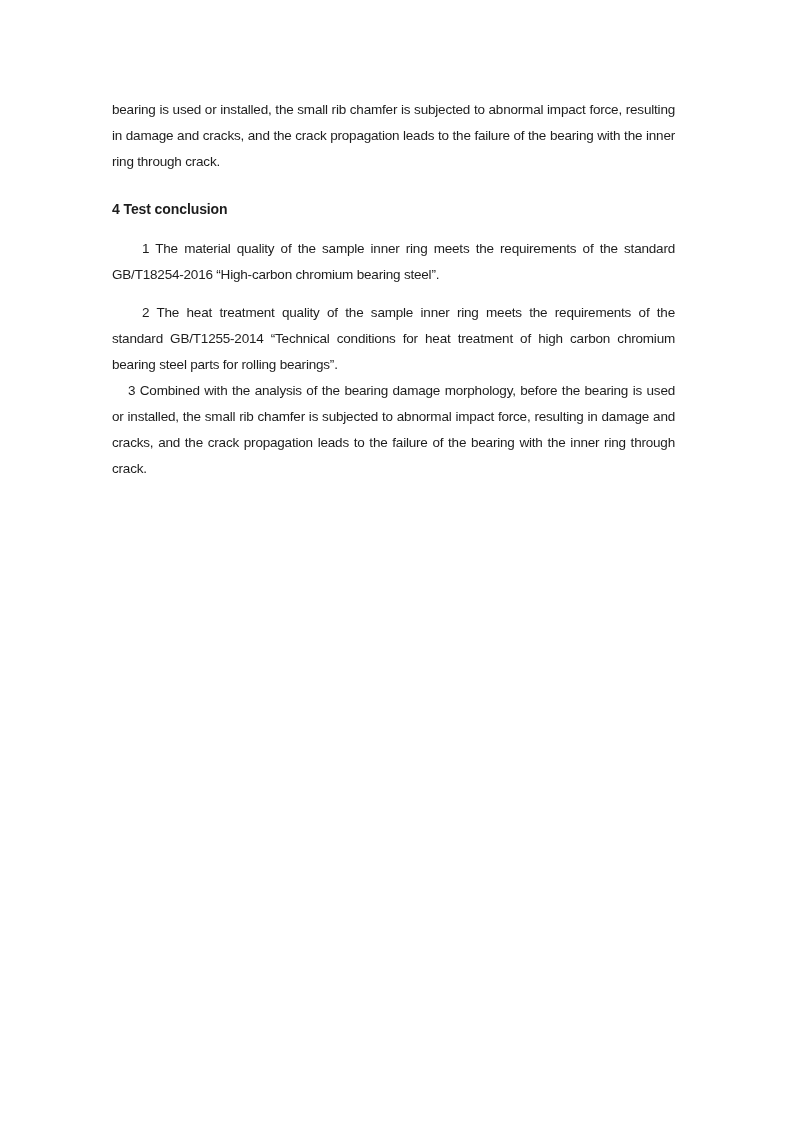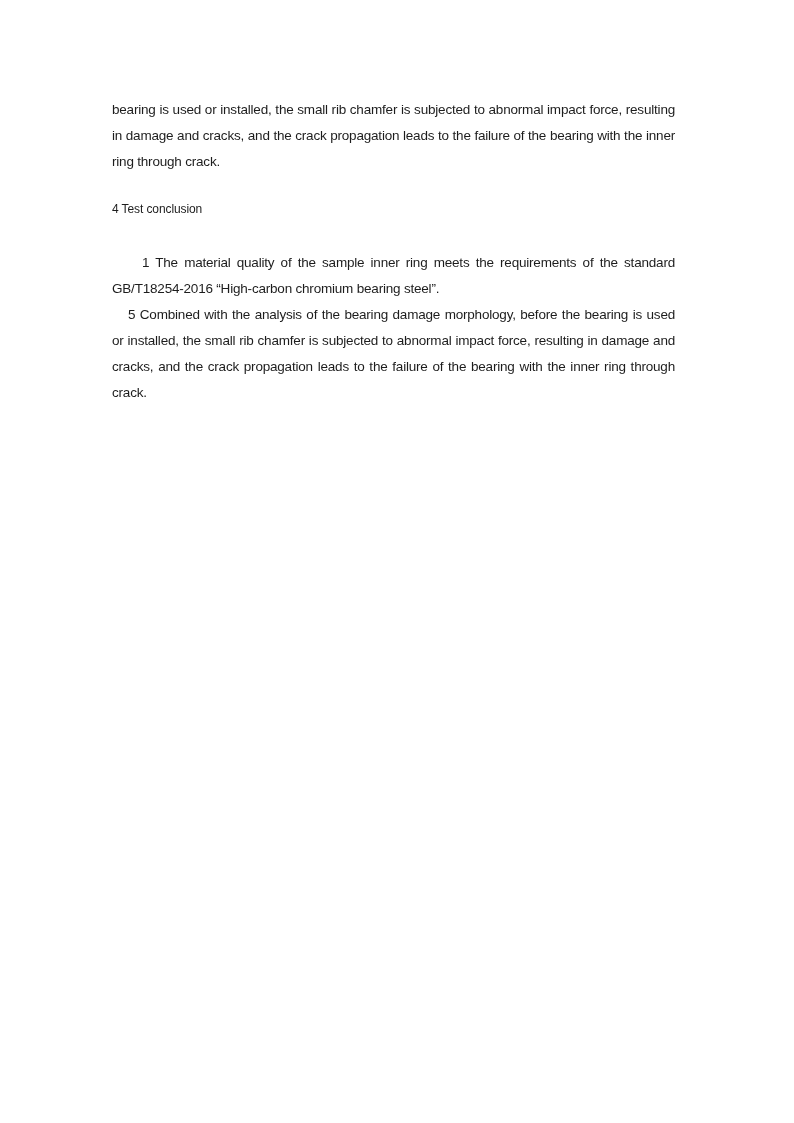--- a/index.html
+++ b/index.html
@@ -20,34 +20,35 @@
     line-height: 26px;
     color: #1d1d1d;
     overflow: hidden;
   }
   .para {
     margin: 0;
     text-align: justify;
     text-align-last: left;
   }
   .heading {
-    font-size: 12px;
-    font-weight: normal;
+    font-size: 14px;
+    font-weight: bold;
     line-height: 26px;
-    margin: 21px 0 28px 0;
+    margin: 21px 0 14px 0;
     letter-spacing: -0.1px;
   }
   .indent-lg { text-indent: 30px; margin-top: 12px; }
   .indent-sm { text-indent: 16px; }
 </style>
 </head>
 <body>
 
 <div class="page">
   <p class="para">bearing is used or installed, the small rib chamfer is subjected to abnormal impact force, resulting in damage and cracks, and the crack propagation leads to the failure of the bearing with the inner ring through crack.</p>
 
   <h2 class="heading">4 Test conclusion</h2>
 
   <p class="para indent-lg">1 The material quality of the sample inner ring meets the requirements of the standard GB/T18254-2016 “High-carbon chromium bearing steel”.</p>
 
+  <p class="para indent-lg">2 The heat treatment quality of the sample inner ring meets the requirements of the standard GB/T1255-2014 “Technical conditions for heat treatment of high carbon chromium bearing steel parts for rolling bearings”.</p>
 
-  <p class="para indent-sm">5 Combined with the analysis of the bearing damage morphology, before the bearing is used or installed, the small rib chamfer is subjected to abnormal impact force, resulting in damage and cracks, and the crack propagation leads to the failure of the bearing with the inner ring through crack.</p>
+  <p class="para indent-sm">3 Combined with the analysis of the bearing damage morphology, before the bearing is used or installed, the small rib chamfer is subjected to abnormal impact force, resulting in damage and cracks, and the crack propagation leads to the failure of the bearing with the inner ring through crack.</p>
 </div>
 
 </body></html>

